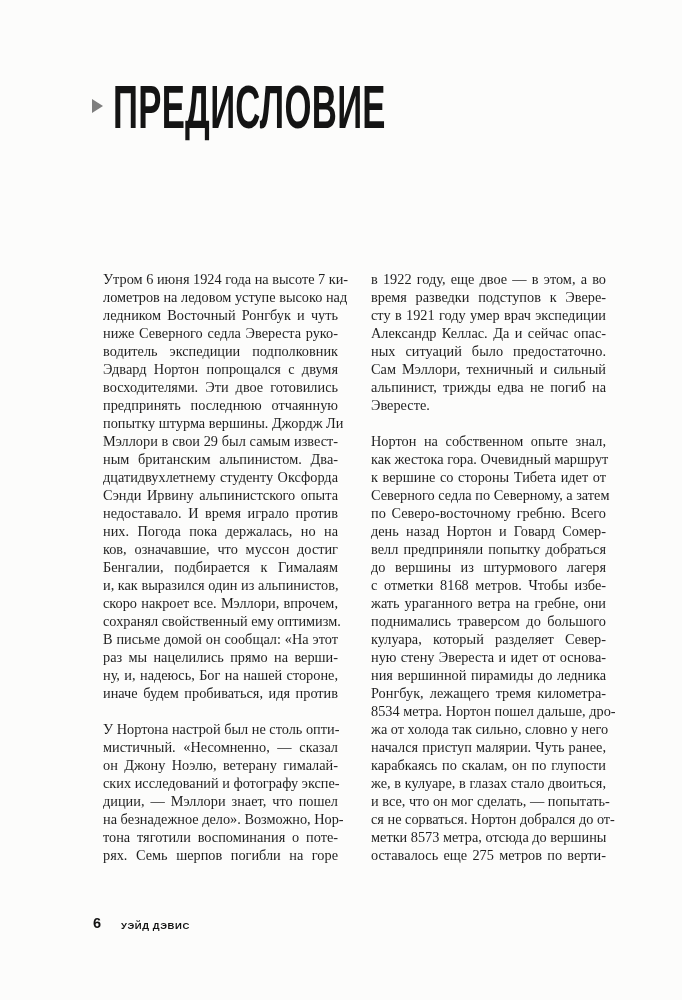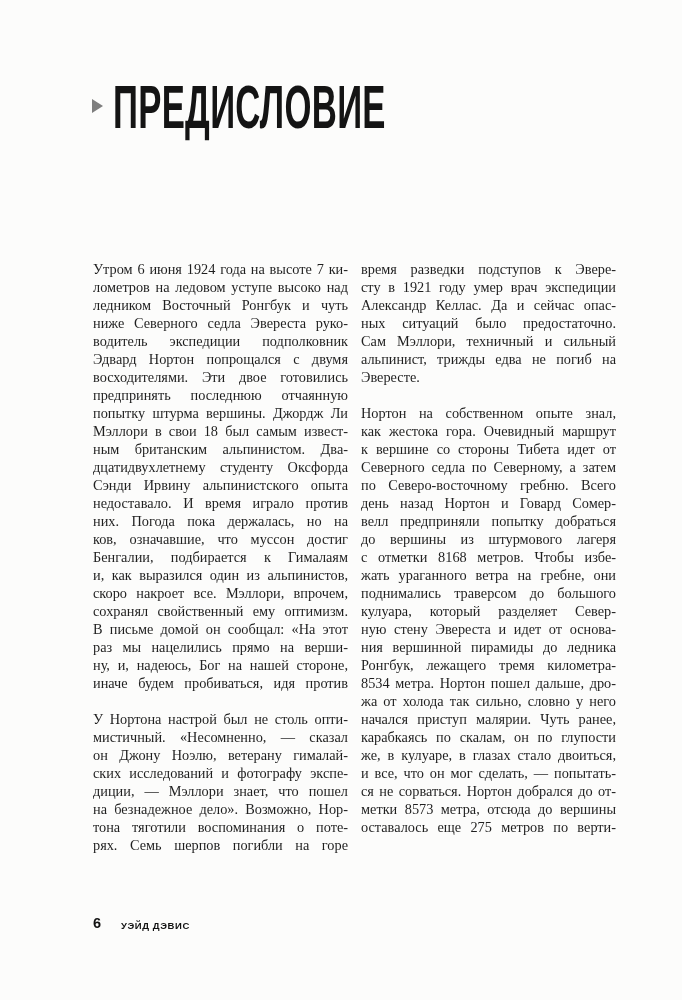--- a/index.html
+++ b/index.html
@@ -50,21 +50,21 @@
     top: 260px;
     width: 523px;
     display: flex;
     gap: 13px;
   }
   .col {
     width: 255px;
     font-size: 14.3px;
     line-height: 18px;
   }
-  .para { margin: 0; }
+  .para { margin: 10px; }
   .para + .para { margin-top: 18px; }
   .line {
     text-align: justify;
     text-align-last: justify;
     white-space: nowrap;
   }
   .line.ragged {
     text-align-last: left;
   }
 
@@ -103,21 +103,21 @@
         <div class="para">
           <div class="line">Утром 6 июня 1924 года на высоте 7 ки-</div>
           <div class="line">лометров на ледовом уступе высоко над</div>
           <div class="line">ледником Восточный Ронгбук и чуть</div>
           <div class="line">ниже Северного седла Эвереста руко-</div>
           <div class="line">водитель экспедиции подполковник</div>
           <div class="line">Эдвард Нортон попрощался с двумя</div>
           <div class="line">восходителями. Эти двое готовились</div>
           <div class="line">предпринять последнюю отчаянную</div>
           <div class="line">попытку штурма вершины. Джордж Ли</div>
-          <div class="line">Мэллори в свои 18 был самым извест-</div>
+          <div class="line">Мэллори в свои 29 был самым извест-</div>
           <div class="line">ным британским альпинистом. Два-</div>
           <div class="line">дцатидвухлетнему студенту Оксфорда</div>
           <div class="line">Сэнди Ирвину альпинистского опыта</div>
           <div class="line">недоставало. И время играло против</div>
           <div class="line">них. Погода пока держалась, но на</div>
           <div class="line">ков, означавшие, что муссон достиг</div>
           <div class="line">Бенгалии, подбирается к Гималаям</div>
           <div class="line">и, как выразился один из альпинистов,</div>
           <div class="line">скоро накроет все. Мэллори, впрочем,</div>
           <div class="line">сохранял свойственный ему оптимизм.</div>
@@ -132,20 +132,21 @@
           <div class="line">он Джону Ноэлю, ветерану гималай-</div>
           <div class="line">ских исследований и фотографу экспе-</div>
           <div class="line">диции, — Мэллори знает, что пошел</div>
           <div class="line">на безнадежное дело». Возможно, Нор-</div>
           <div class="line">тона тяготили воспоминания о поте-</div>
           <div class="line">рях. Семь шерпов погибли на горе</div>
         </div>
       </div>
     <div class="col">
         <div class="para">
+          <div class="line">в 1922 году, еще двое — в этом, а во</div>
           <div class="line">время разведки подступов к Эвере-</div>
           <div class="line">сту в 1921 году умер врач экспедиции</div>
           <div class="line">Александр Келлас. Да и сейчас опас-</div>
           <div class="line">ных ситуаций было предостаточно.</div>
           <div class="line">Сам Мэллори, техничный и сильный</div>
           <div class="line">альпинист, трижды едва не погиб на</div>
           <div class="line ragged">Эвересте.</div>
         </div>
         <div class="para">
           <div class="line">Нортон на собственном опыте знал,</div>

